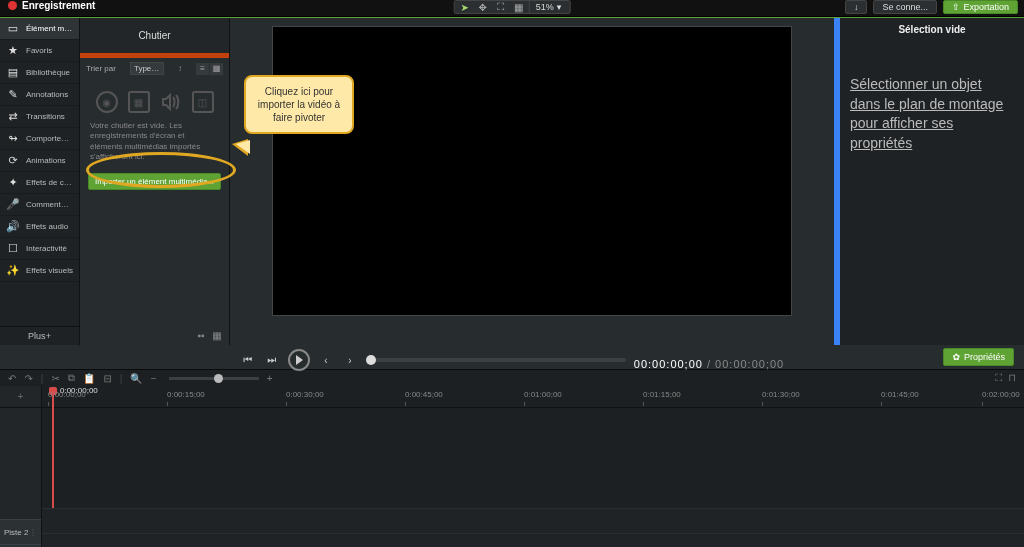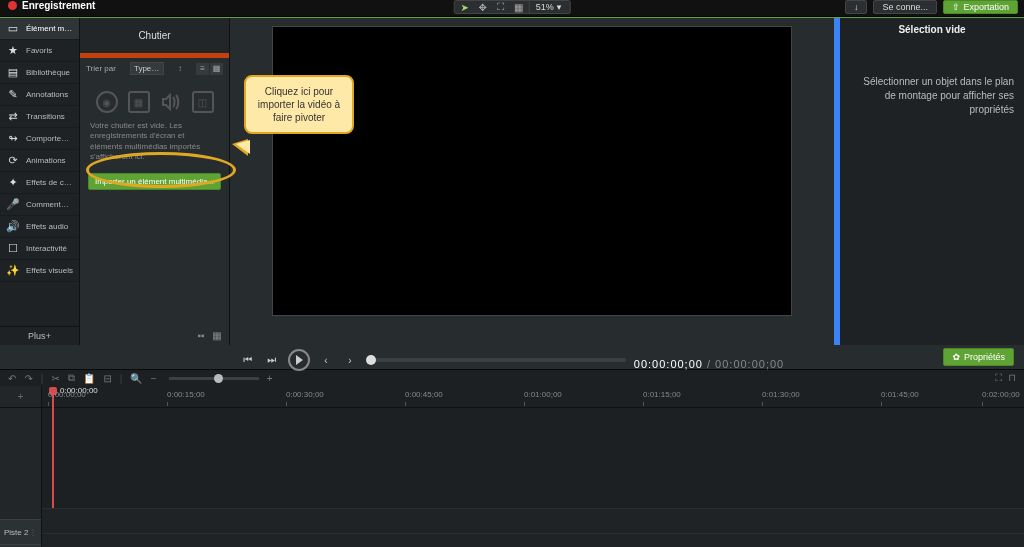--- a/index.html
+++ b/index.html
@@ -47,21 +47,21 @@
   .t-btn{width:16px;height:16px;display:flex;align-items:center;justify-content:center;color:#ccc;font-size:10px;}
   .playbtn{width:22px;height:22px;border-radius:50%;border:2px solid #888;display:flex;align-items:center;justify-content:center;}
   .playbtn::before{content:"";border-left:7px solid #ccc;border-top:5px solid transparent;border-bottom:5px solid transparent;margin-left:2px;}
   .canvas-scrub{width:260px;height:4px;background:#3b4043;border-radius:2px;position:relative;}
   .canvas-scrub::before{content:"";position:absolute;left:0;top:-3px;width:10px;height:10px;border-radius:50%;background:#ddd;}
   .timecode{font-size:11px;color:#888;letter-spacing:1px;margin-top:8px;}
   .timecode .cur{color:#fff;}
   
   .props{width:190px;background:#1e2224;border-left:6px solid #3b82f6;display:flex;flex-direction:column;align-items:center;padding:6px;}
   .props-title{color:#eee;font-size:10px;font-weight:bold;margin-bottom:40px;}
-  .props-msg{text-align:right;font-size:10px;color:#bbb;line-height:1.4;padding:0 4px;}
+  .props-msg{text-align:left;font-size:14px;color:#bbb;line-height:1.4;padding:0 4px;text-decoration:underline;}
   
   .timeline{height:200px;background:#1c2022;display:flex;flex-direction:column;border-top:1px solid #0a0a0a;}
   .tl-tools{height:16px;display:flex;align-items:center;gap:8px;padding:0 8px;color:#777;position:relative;}
   .tl-tools .ic{font-size:10px;}
   .tl-zoom{width:90px;height:3px;background:#3b4043;position:relative;margin-left:4px;}
   .tl-zoom::before{content:"";position:absolute;left:45px;top:-3px;width:9px;height:9px;border-radius:50%;background:#bbb;}
   .tl-rightic{margin-left:auto;display:flex;gap:6px;color:#777;}
   .tl-body{display:flex;flex:1;}
   .tl-left{width:42px;background:#222628;border-right:1px solid #111;display:flex;flex-direction:column;}
   .tl-leftpad{flex:1;}

